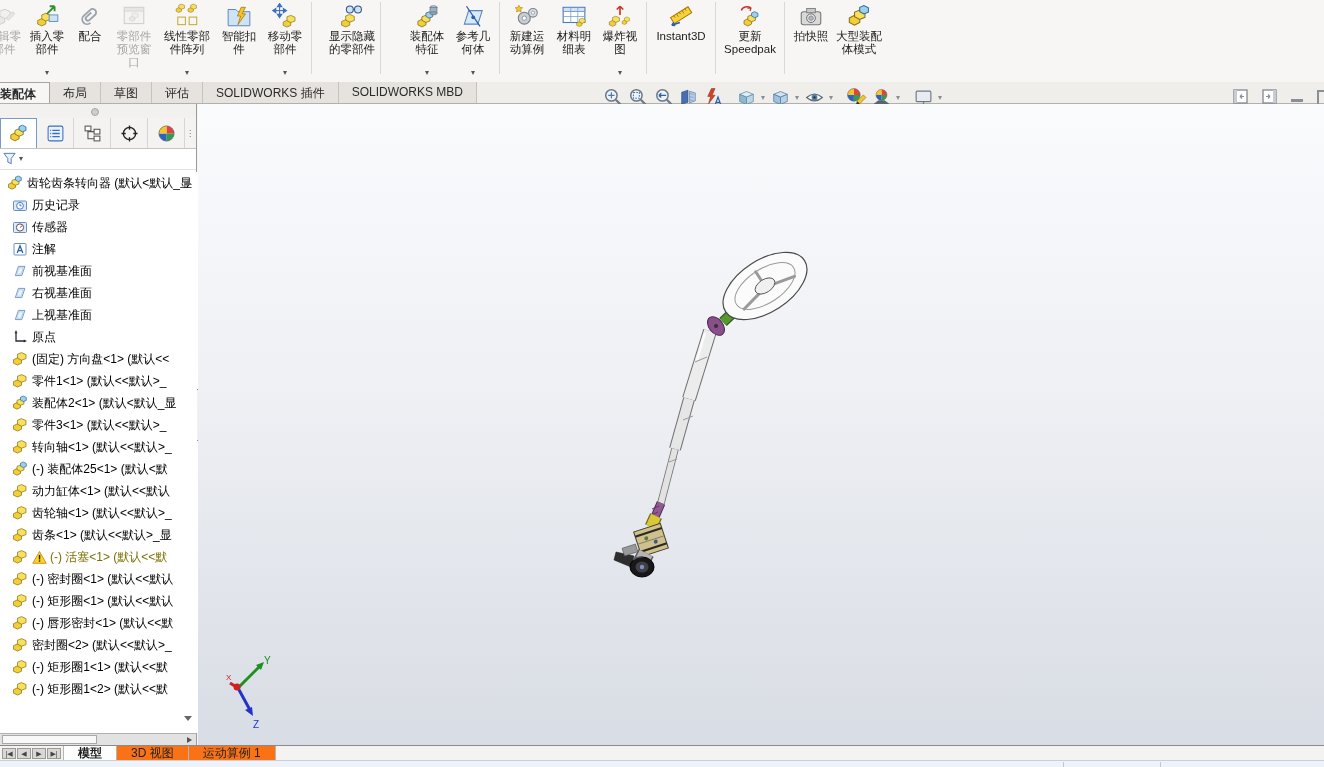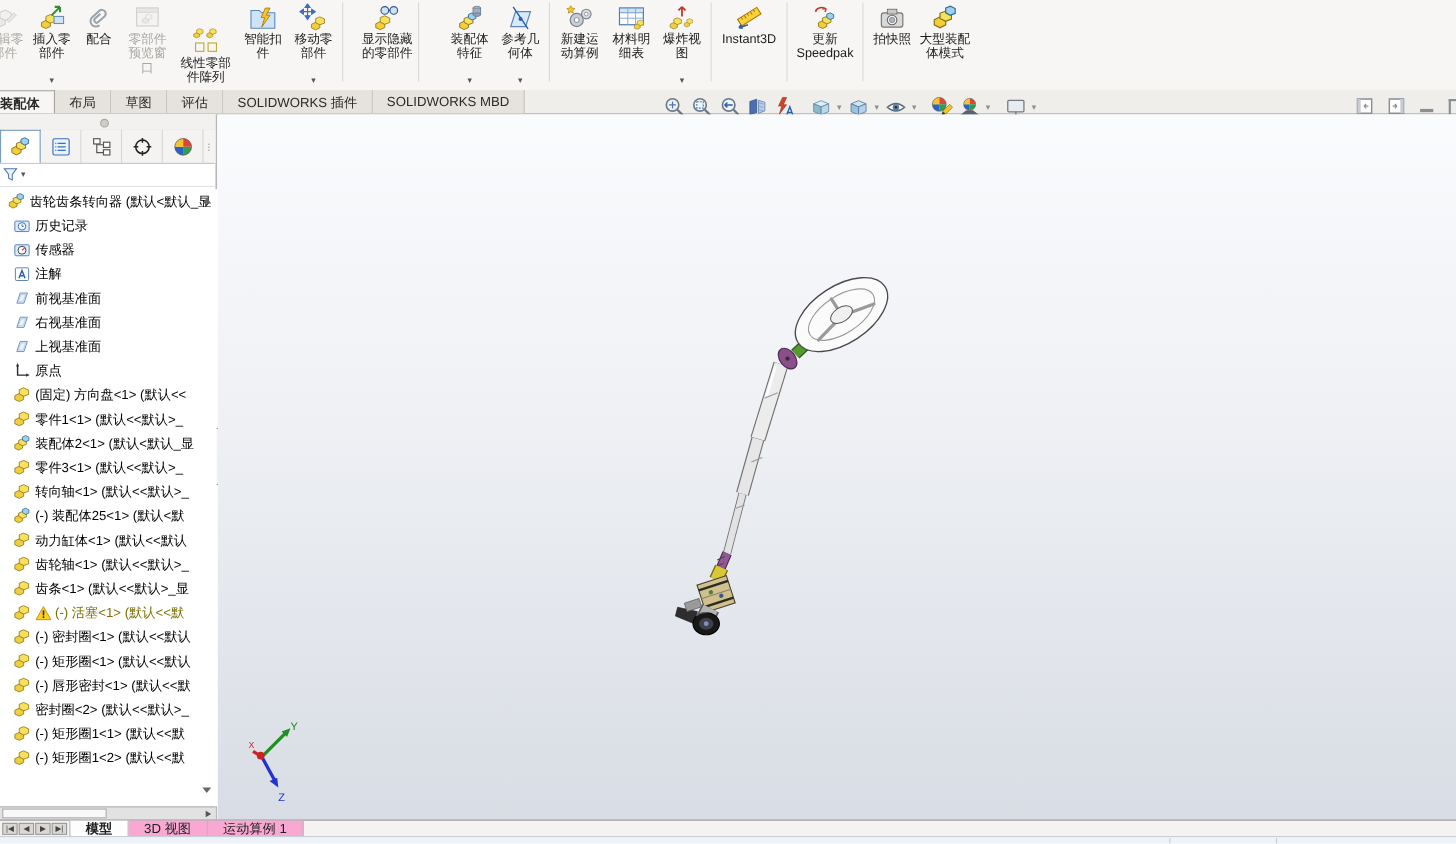--- a/index.html
+++ b/index.html
@@ -66,21 +66,21 @@
 
   
   .viewport{position:absolute;left:198px;top:104px;width:1126px;height:641px;background:linear-gradient(180deg,#fafbfd 0%,#eef0f4 45%,#d8dce4 100%);}
   .modelsvg{position:absolute;left:0;top:0;}
   .triadsvg{position:absolute;left:28px;top:548px;}
 
   
   .bottombar{position:absolute;left:0;top:745px;width:1324px;height:15px;background:#f4f3f1;border-top:1px solid #8a8a8a;box-sizing:border-box;display:flex;align-items:stretch;}
   .bnav{display:flex;align-items:center;padding:1px 2px;gap:1px;}
   .bnav .nb{width:14px;height:11px;background:#dbd8d4;border:1px solid #9a9a9a;font-size:7px;line-height:10px;text-align:center;color:#444;box-sizing:border-box;}
-  .btab{font-size:12px;color:#222;padding:0 14px;border-right:1px solid #b8b5b0;display:flex;align-items:center;background:#f9a8d4;}
+  .btab{font-size:12px;color:#222;padding:0 14px;border-right:1px solid #b8b5b0;display:flex;align-items:center;background:#f97316;}
   .btab.active{background:#fdfdfd;border-left:1px solid #b8b5b0;font-weight:bold;}
   .statusbar{position:absolute;left:0;top:760px;width:1324px;height:7px;background:#eef3fa;border-top:1px solid #c8cfd8;box-sizing:border-box;}
   .stick{position:absolute;top:1px;width:1px;height:5px;background:#c0c8d4;}
 </style>
 </head>
 <body>
 
 <svg width="0" height="0" style="position:absolute" aria-hidden="true">
 <defs>
   <symbol id="s-part" viewBox="0 0 16 16">
@@ -332,21 +332,21 @@
           <use href="#i-mate"></use>
         </svg>
       <span class="rlbl">配合</span>
     </div>
     <div class="rbtn disabled" style="width:48px;">
       <svg class="ric">
           <use href="#i-preview"></use>
         </svg>
       <span class="rlbl">零部件预览窗口</span>
     </div>
-    <div class="rbtn" style="width:58px;justify-content:flex-end;">
+    <div class="rbtn" style="width:58px;">
       <svg class="ric">
           <use href="#i-pattern"></use>
         </svg>
       <span class="rlbl">线性零部件阵列</span>
       <span class="rarr"></span>
     </div>
     <div class="rbtn" style="width:46px;">
       <svg class="ric">
           <use href="#i-smart"></use>
         </svg>

